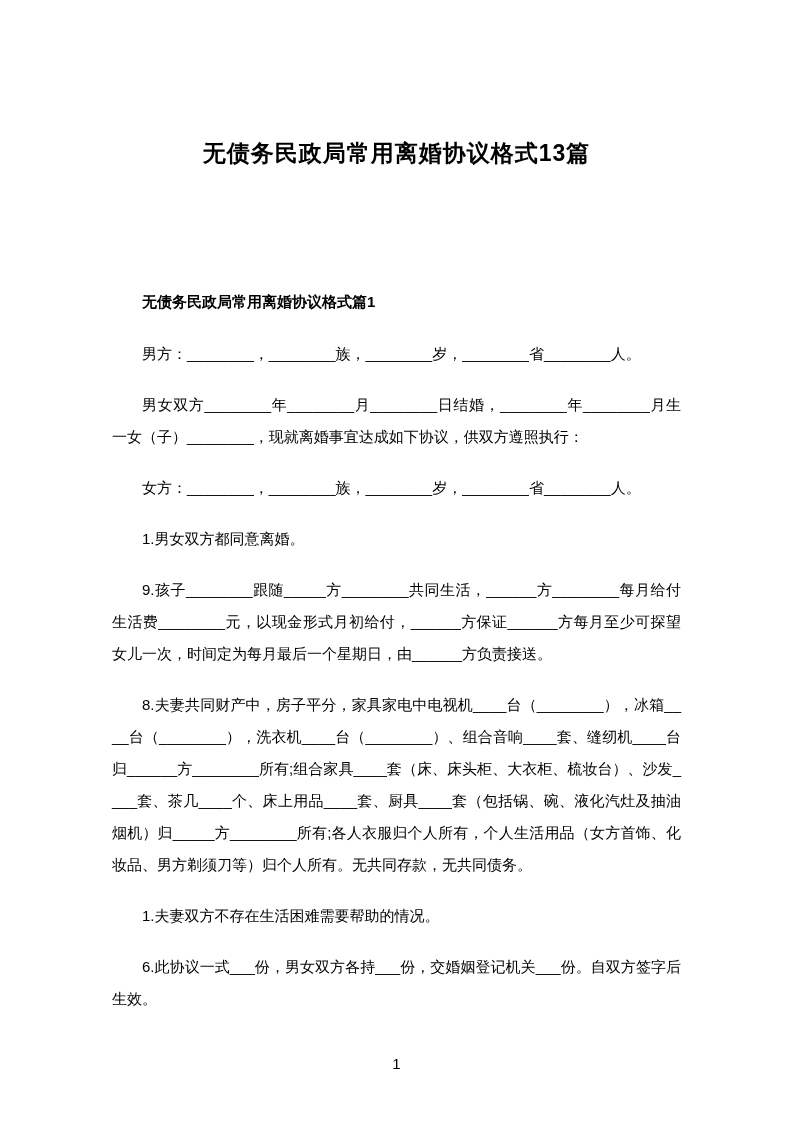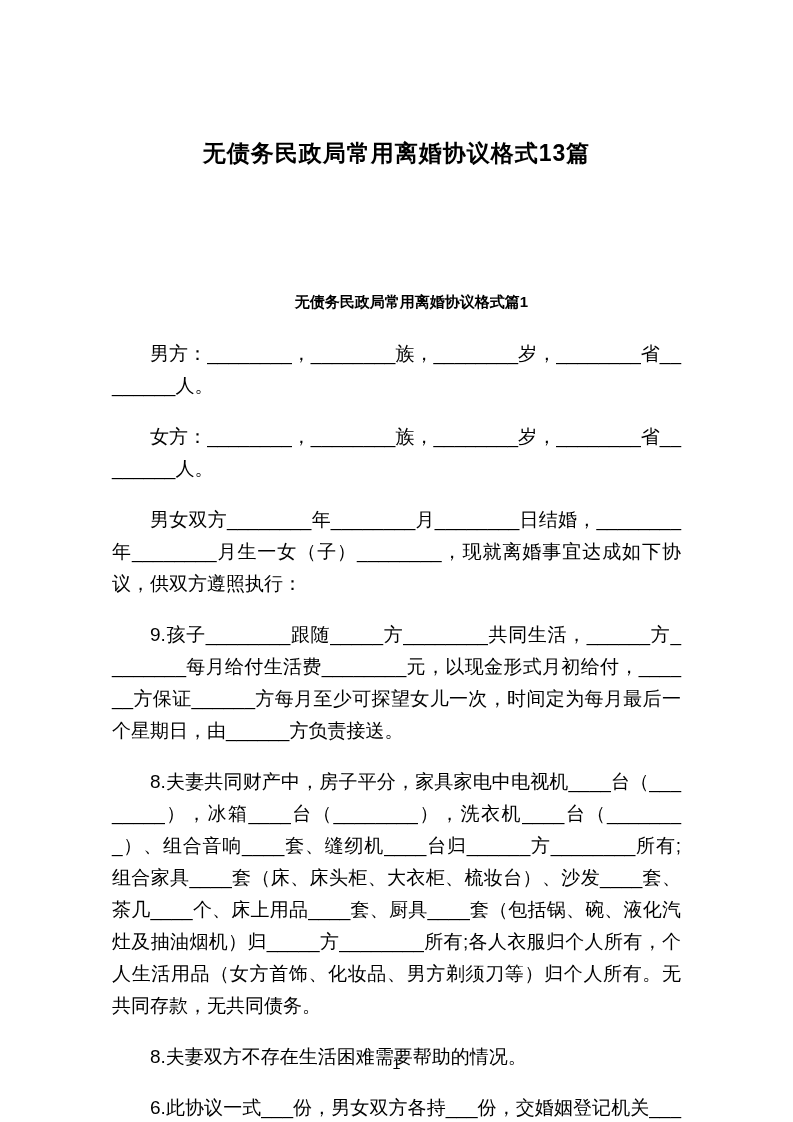--- a/index.html
+++ b/index.html
@@ -28,24 +28,23 @@
     margin: 0 0 118px 0;
     line-height: 30px;
     letter-spacing: 1px;
   }
   .section-heading {
     font-size: 15px;
     font-weight: bold;
     line-height: 32px;
     text-indent: 2em;
     margin: 0 0 20px 0;
-    text-align: center;
   }
   .para {
-    font-size: 19px;
+    font-size: 15px;
     line-height: 32px;
     text-indent: 2em;
     margin: 0 0 19px 0;
     text-align: justify;
     word-break: break-all;
   }
   .page-number {
     position: absolute;
     left: 0;
     right: 0;
@@ -59,28 +58,29 @@
 <body>
 
 <div class="page">
   <div class="content">
     <h1 class="doc-title">无债务民政局常用离婚协议格式13篇</h1>
 
     <p class="section-heading">无债务民政局常用离婚协议格式篇1</p>
 
     <p class="para">男方：________，________族，________岁，________省________人。</p>
 
+    <p class="para">男女双方________年________月________日结婚，________年________月生一女（子）________，现就离婚事宜达成如下协议，供双方遵照执行：</p>
+
     <p class="para">女方：________，________族，________岁，________省________人。</p>
 
-    <p class="para">男女双方________年________月________日结婚，________年________月生一女（子）________，现就离婚事宜达成如下协议，供双方遵照执行：</p>
-
+    <p class="para">1.男女双方都同意离婚。</p>
 
     <p class="para">9.孩子________跟随_____方________共同生活，______方________每月给付生活费________元，以现金形式月初给付，______方保证______方每月至少可探望女儿一次，时间定为每月最后一个星期日，由______方负责接送。</p>
 
     <p class="para">8.夫妻共同财产中，房子平分，家具家电中电视机____台（________），冰箱____台（________），洗衣机____台（________）、组合音响____套、缝纫机____台归______方________所有;组合家具____套（床、床头柜、大衣柜、梳妆台）、沙发____套、茶几____个、床上用品____套、厨具____套（包括锅、碗、液化汽灶及抽油烟机）归_____方________所有;各人衣服归个人所有，个人生活用品（女方首饰、化妆品、男方剃须刀等）归个人所有。无共同存款，无共同债务。</p>
 
-    <p class="para">8.夫妻双方不存在生活困难需要帮助的情况。</p>
+    <p class="para">1.夫妻双方不存在生活困难需要帮助的情况。</p>
 
     <p class="para">6.此协议一式___份，男女双方各持___份，交婚姻登记机关___份。自双方签字后生效。</p>
   </div>
 
   <div class="page-number">1</div>
 </div>
 
 </body></html>

